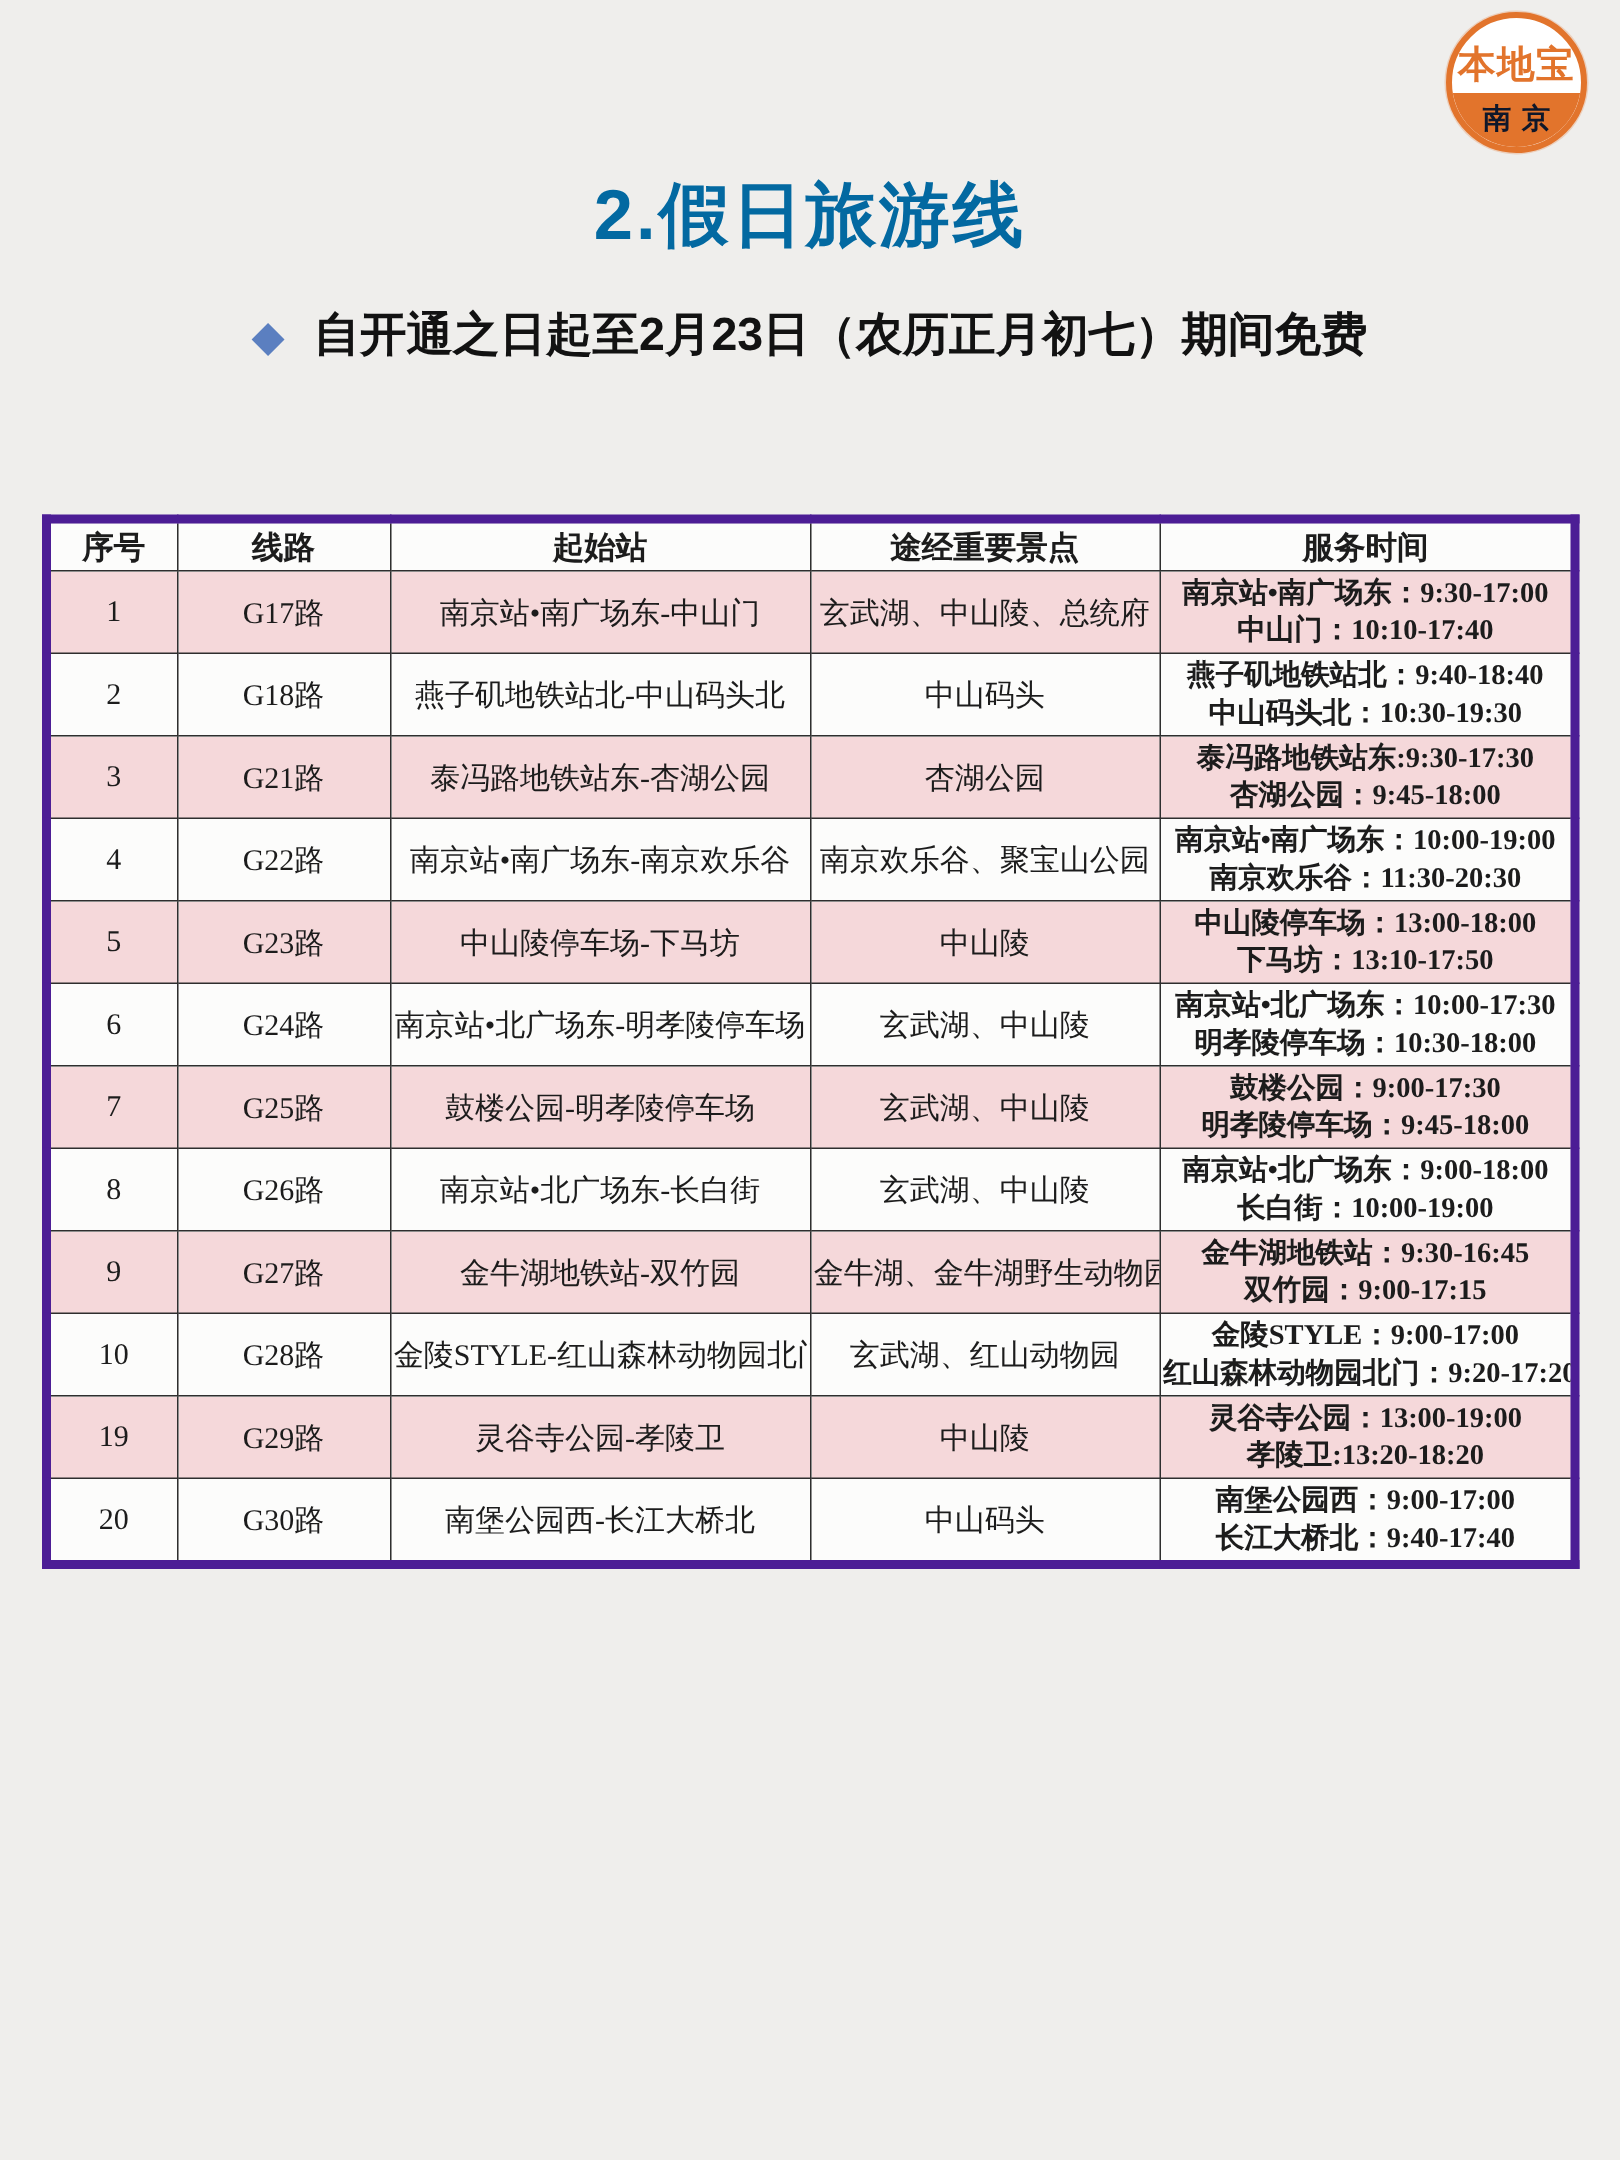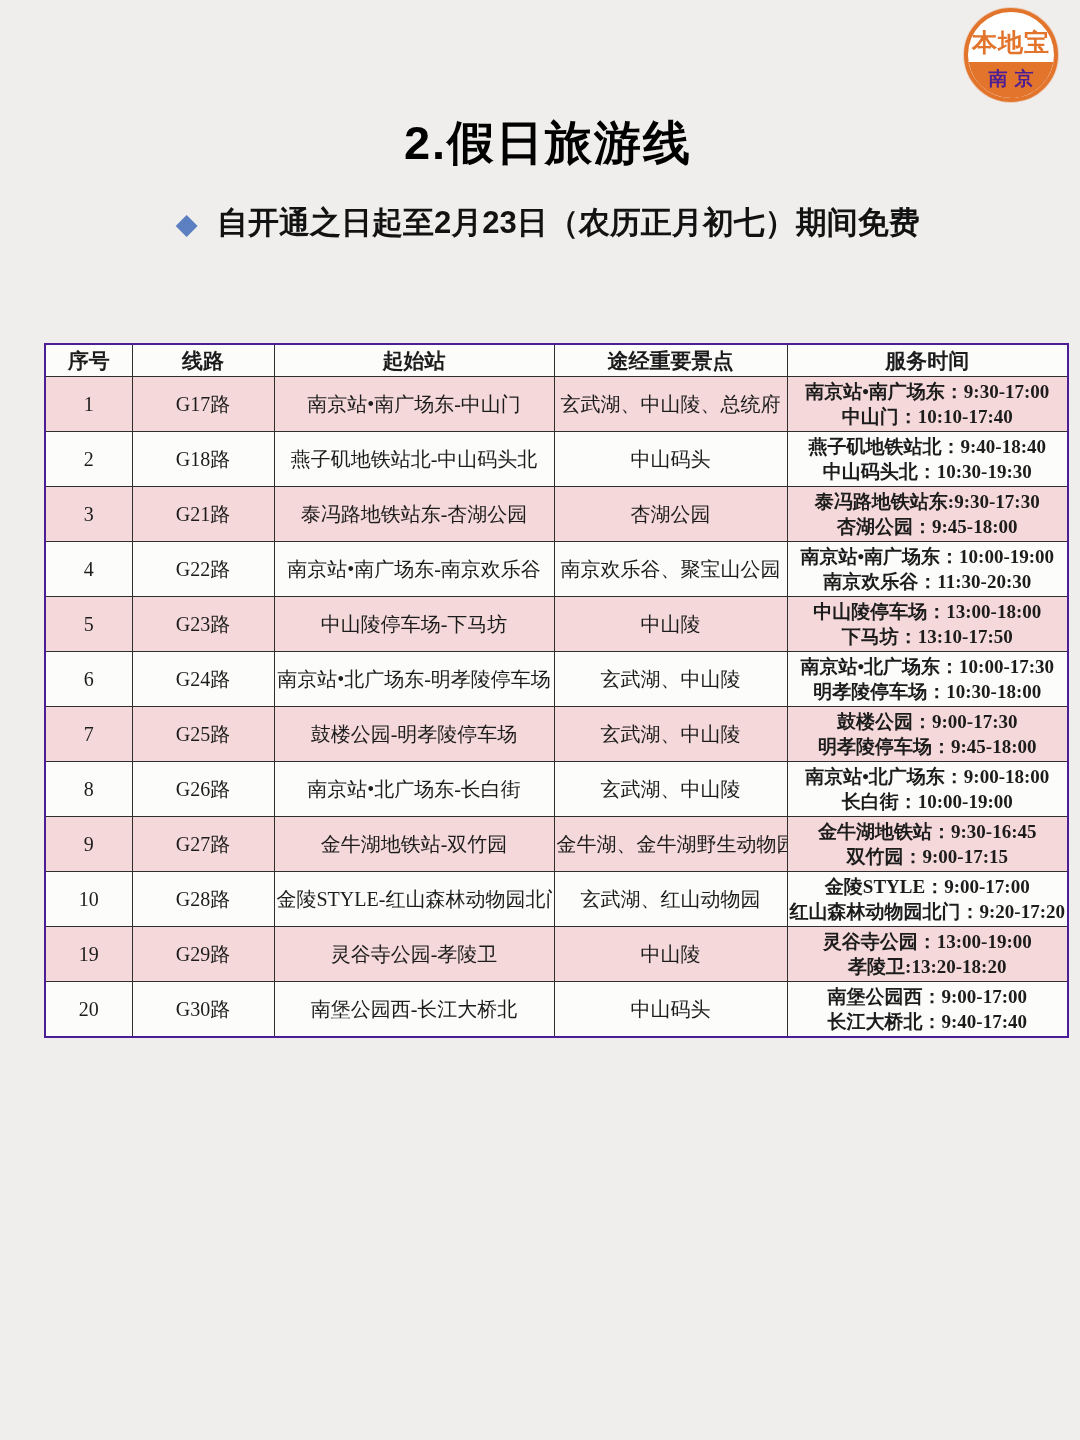--- a/index.html
+++ b/index.html
@@ -4,21 +4,21 @@
 <style>
   html, body { margin: 0; padding: 0; }
   body {
     width: 1080px;
     height: 1440px;
     background: #efeeec;
     font-family: "Liberation Sans", sans-serif;
     position: relative;
     overflow: hidden;
   }
-  .page { position: absolute; inset: 0; margin-left: 16px; }
+  .page { position: absolute; inset: 0; }
 
   
   .logo {
     position: absolute;
     top: 8px;
     right: 22px;
     width: 94px;
     height: 94px;
     box-sizing: border-box;
     border: 4px solid #e2742c;
@@ -36,39 +36,39 @@
     justify-content: center;
     color: #e2742c;
     font-weight: bold;
     font-size: 25px;
     padding-bottom: 3px;
     letter-spacing: 1px;
   }
   .logo-bottom {
     flex: 1;
     background: #e2742c;
-    color: #4c1d95;
+    color: #0f172a;
     font-weight: bold;
     font-size: 19px;
     letter-spacing: 7px;
     text-indent: 7px;
     display: flex;
     align-items: flex-start;
     justify-content: center;
     padding-top: 4px;
   }
 
   
   .title {
     margin: 0;
     padding-top: 112px;
     text-align: center;
     font-size: 47px;
     font-weight: bold;
-    color: #000000;
+    color: #0369a1;
     letter-spacing: 2px;
   }
   .subtitle {
     margin-top: 27px;
     display: flex;
     align-items: center;
     justify-content: center;
     gap: 20px;
     font-size: 31px;
     font-weight: bold;
@@ -87,21 +87,21 @@
     left: 28px;
     top: 343px;
     width: 1025px;
   }
   table {
     width: 100%;
     border-collapse: collapse;
     table-layout: fixed;
     font-family: "Liberation Serif", "DejaVu Serif", serif;
     color: #1c1c1c;
-    border: 2px solid #4c1d95;
+    border: 6px solid #4c1d95;
   }
   th, td {
     border: 1px solid #2e2e2e;
     text-align: center;
     vertical-align: middle;
     white-space: nowrap;
     overflow: hidden;
     padding: 0 2px;
     background: #fcfcfb;
   }

